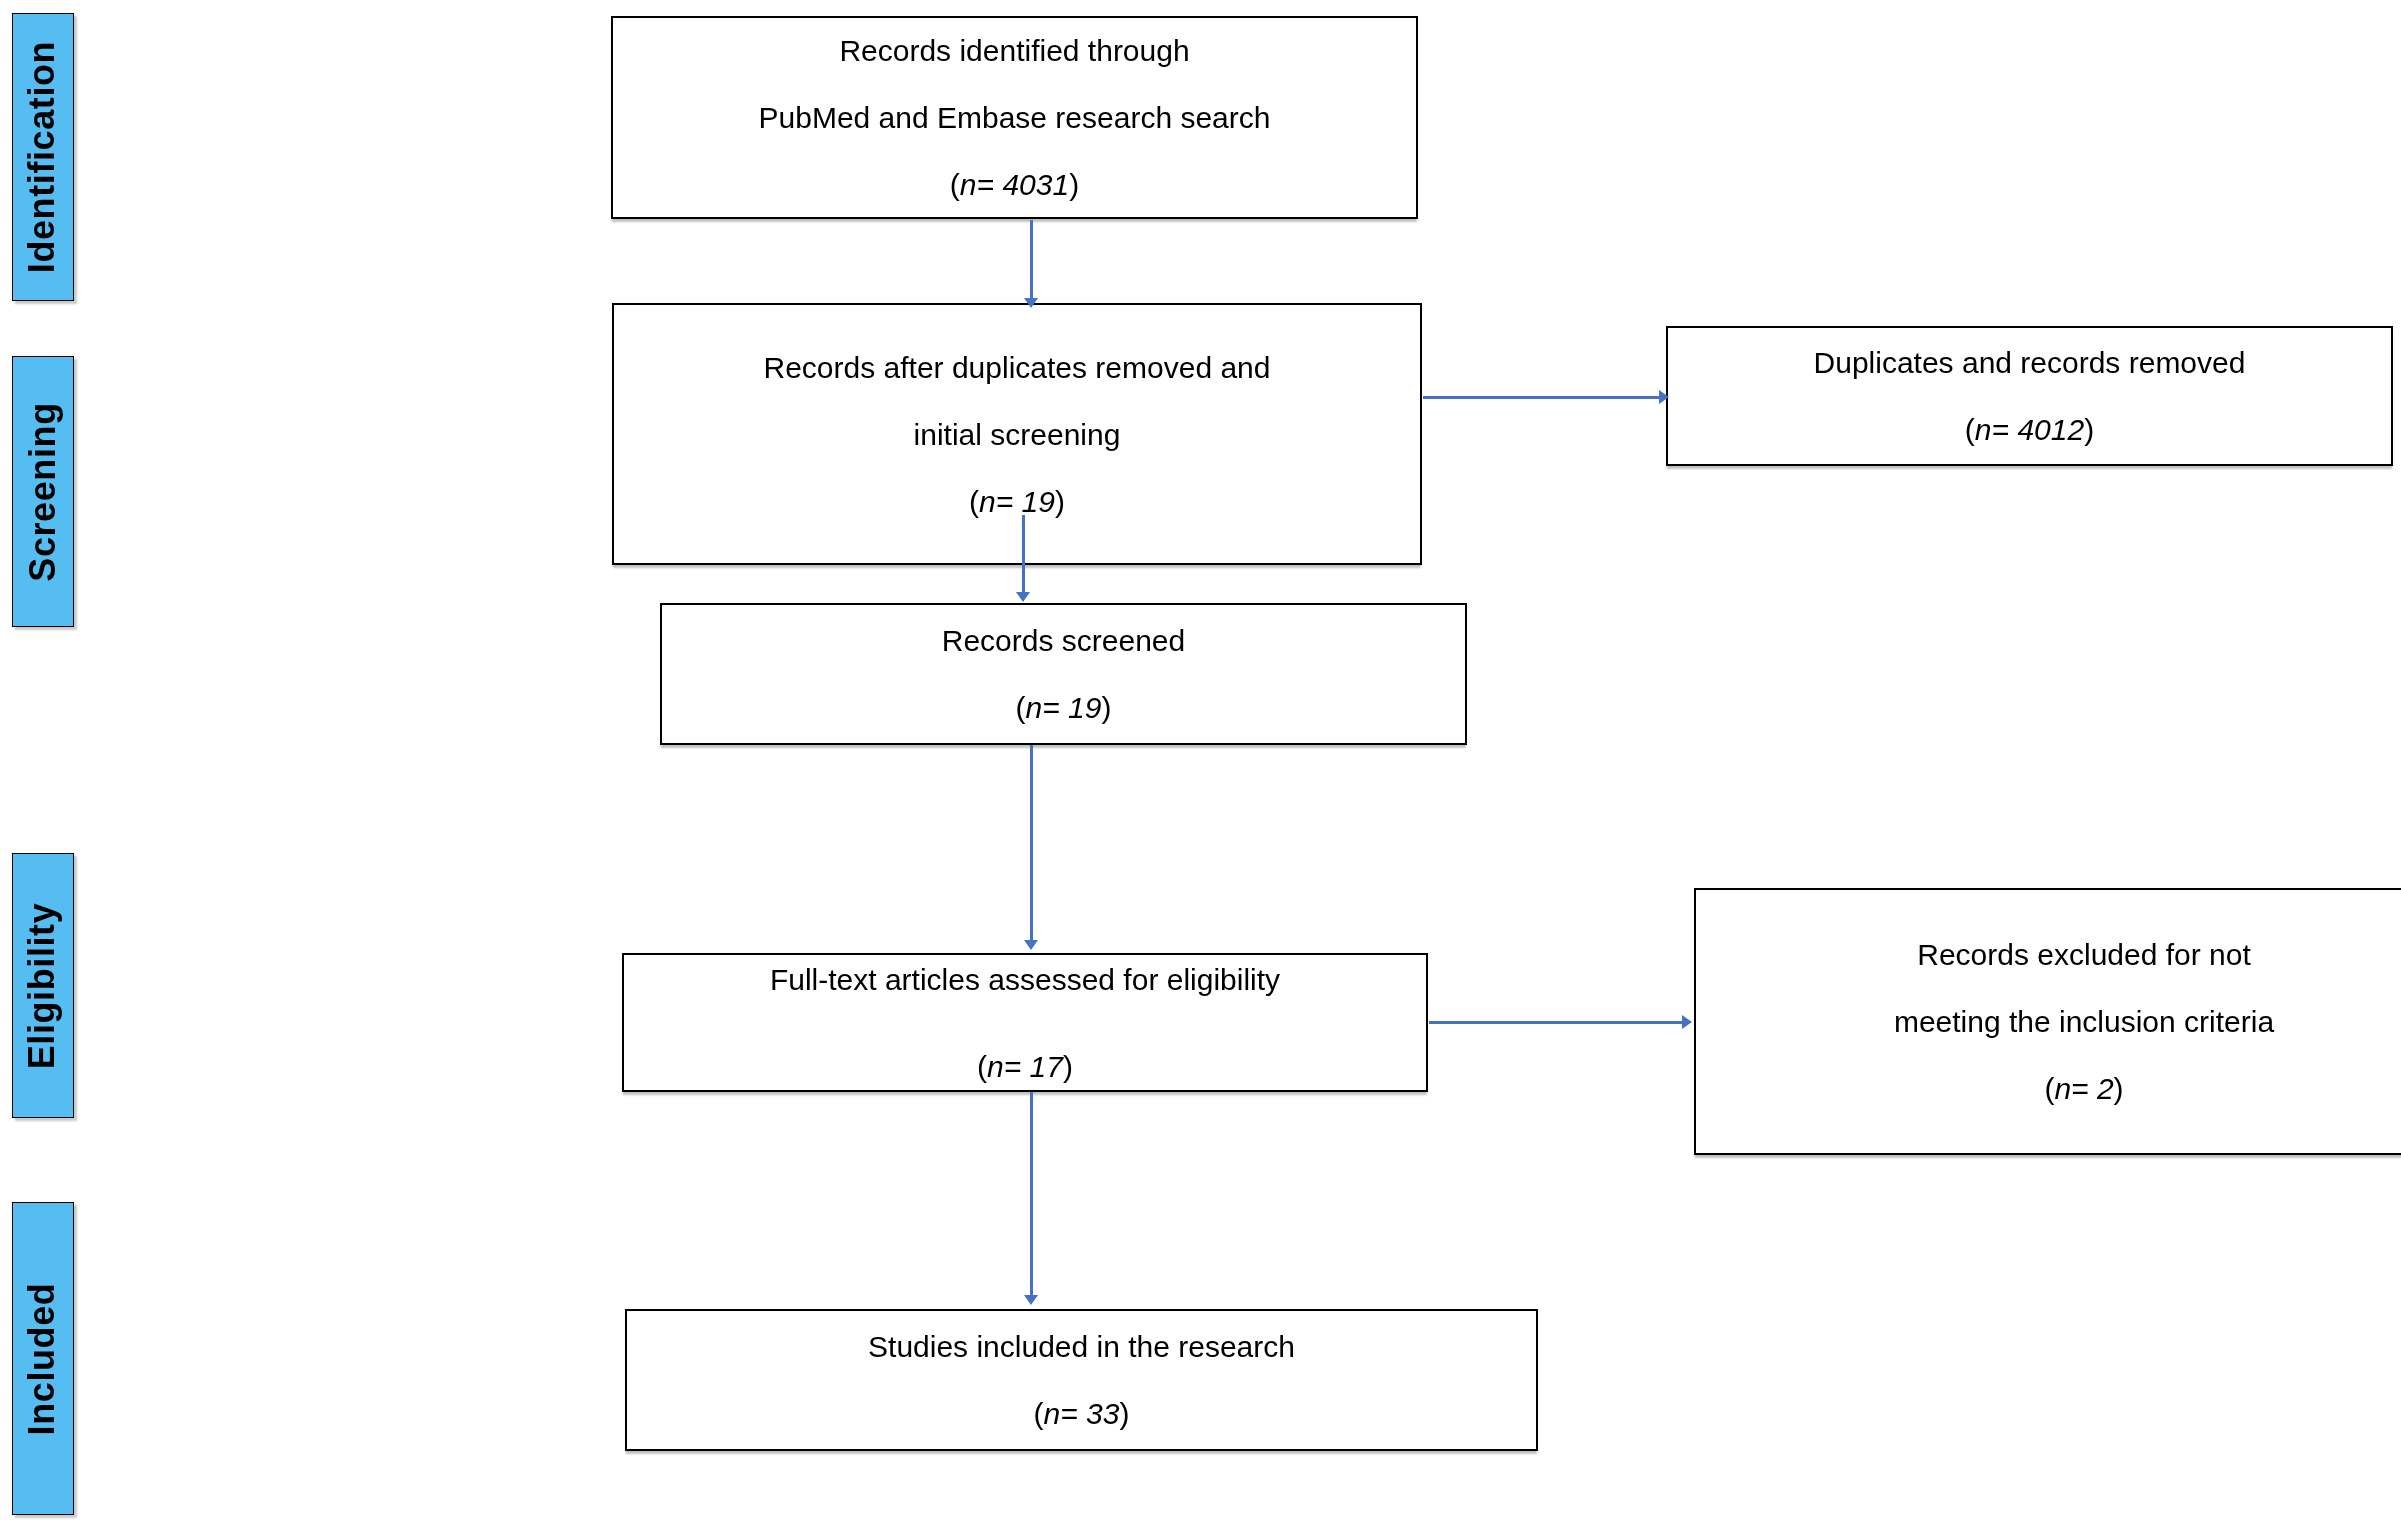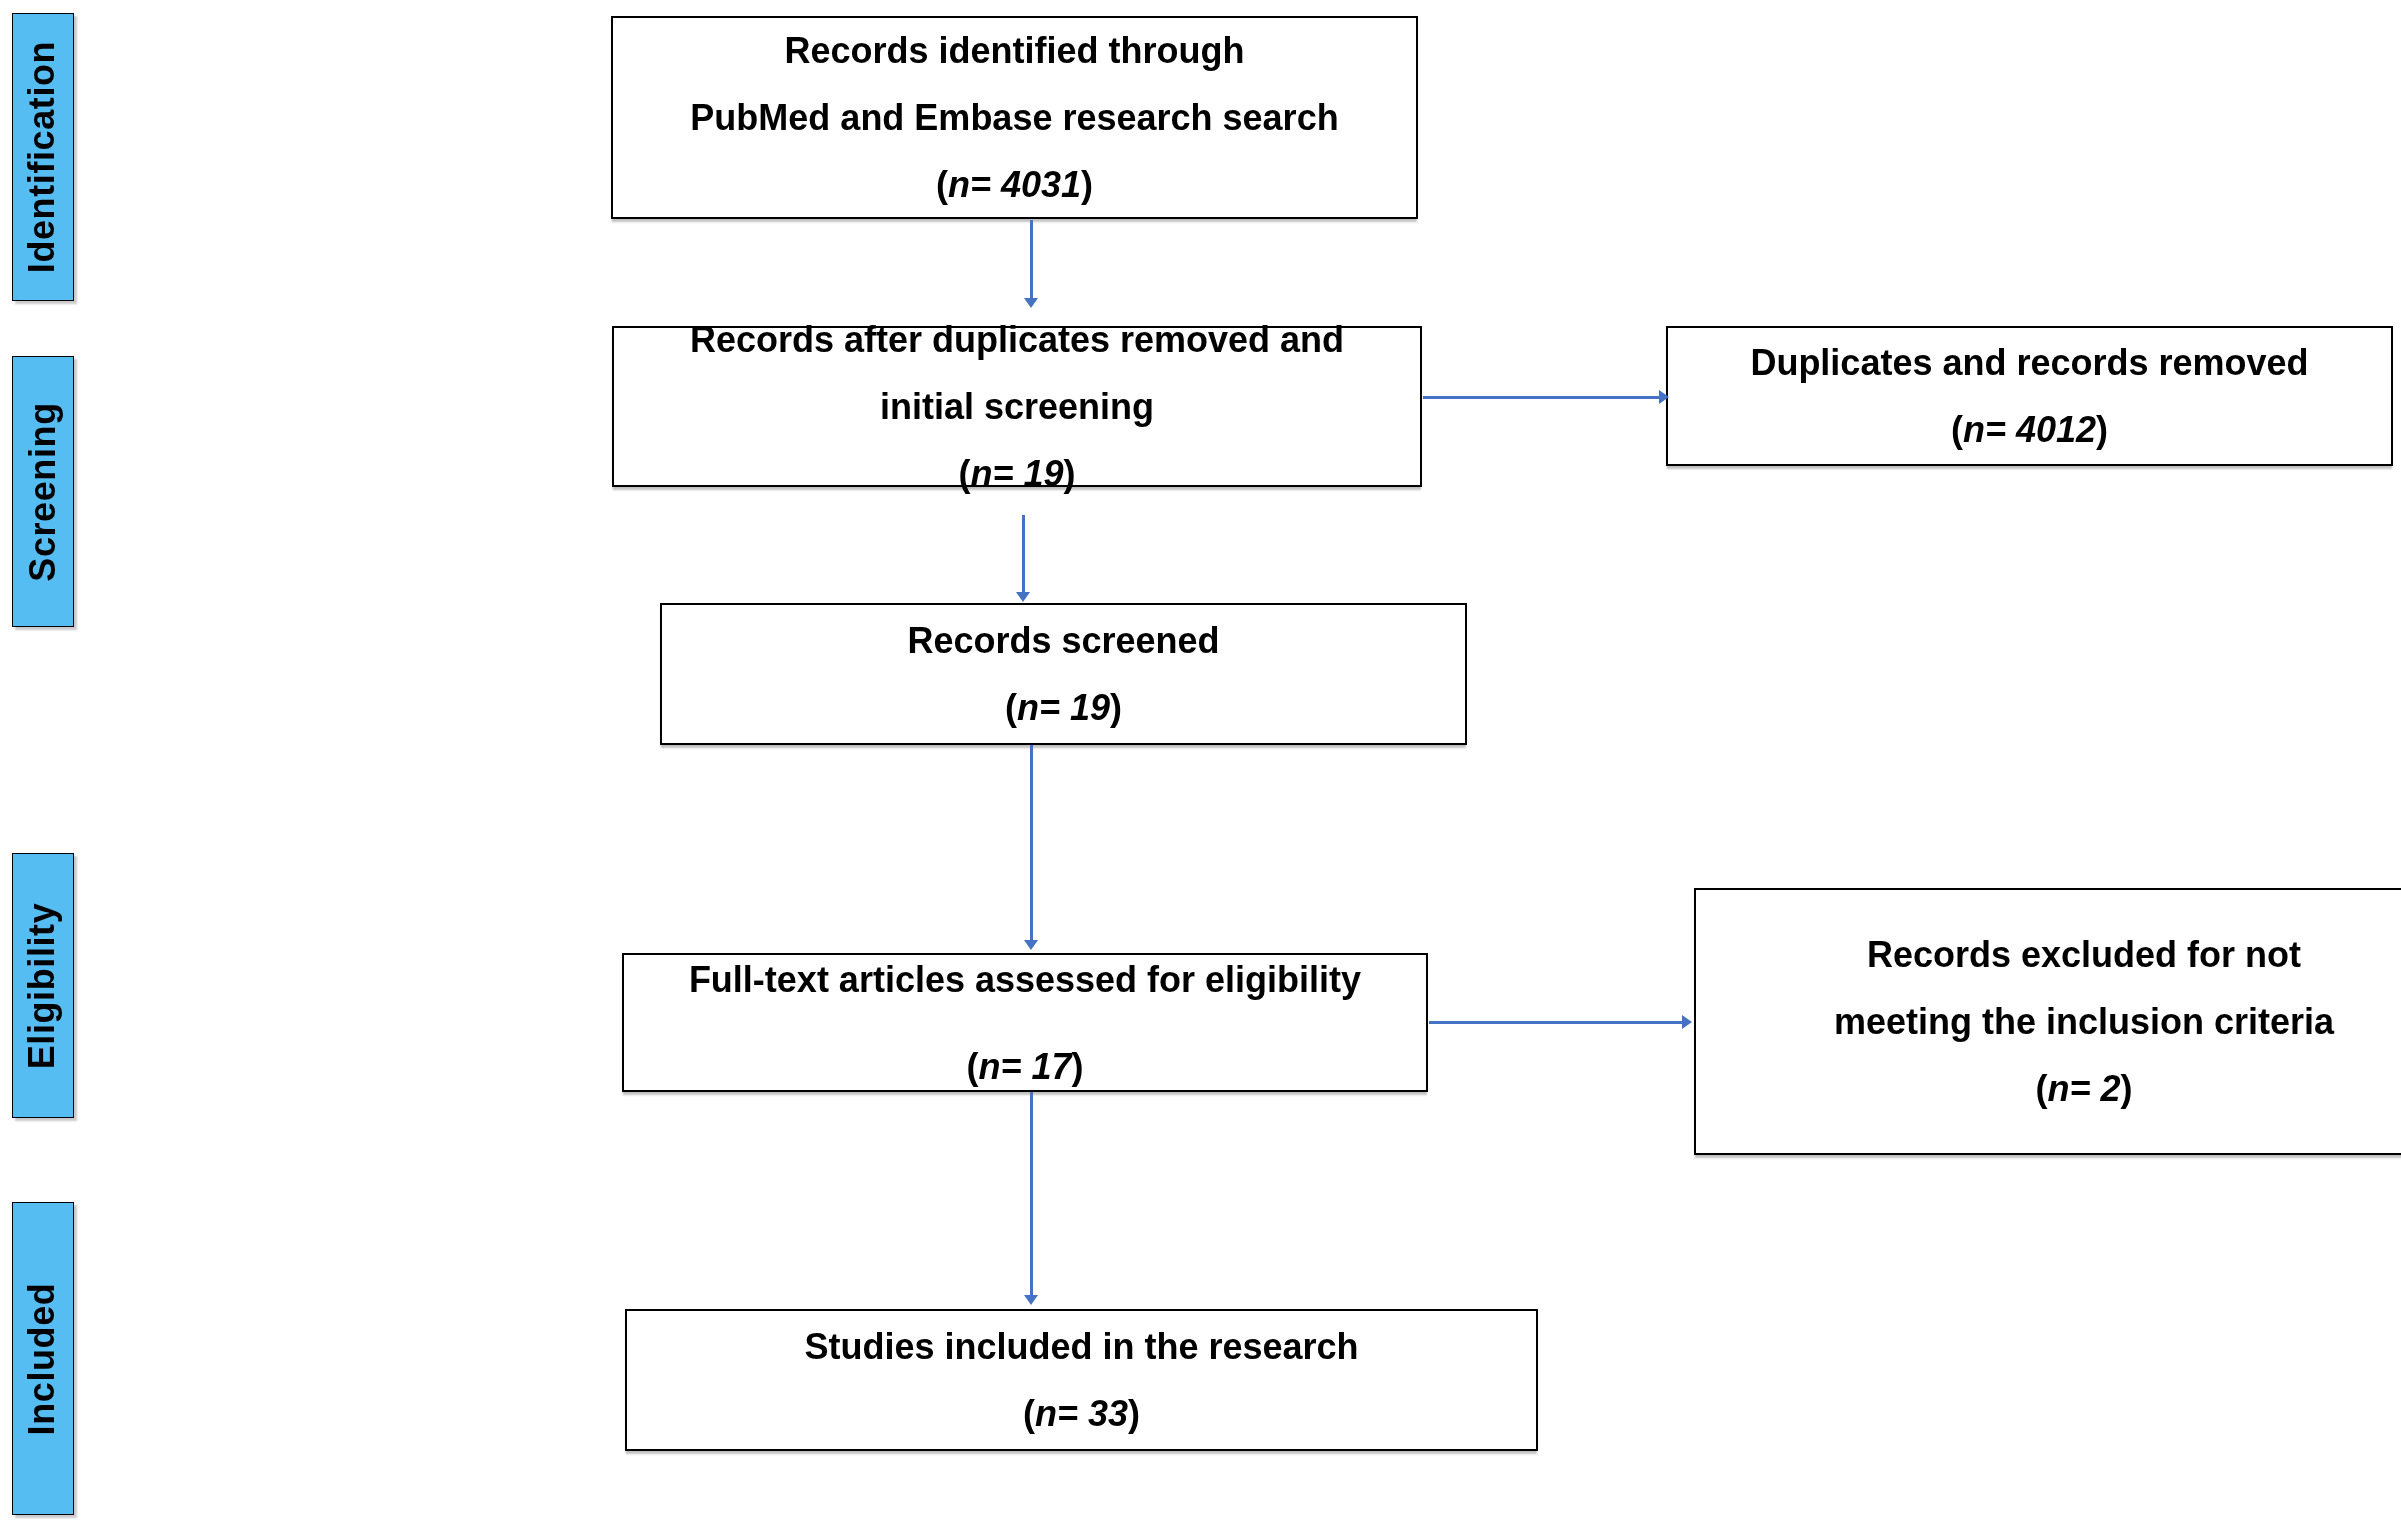--- a/index.html
+++ b/index.html
@@ -39,22 +39,22 @@
   .fbox {
     position: absolute;
     background: var(--box-bg, #fff);
     border: 2.6px solid var(--border, #000);
     box-shadow: 0 3.2px 1.9px -0.6px rgba(110,110,110,0.45);
     display: flex;
     flex-direction: column;
     align-items: center;
     justify-content: center;
     text-align: center;
-    font-weight: bold;
-    font-size: 36px;
+    font-weight: normal;
+    font-size: 30px;
     color: #000;
     line-height: 67px;
     padding: 0 11.5px;
     box-sizing: border-box;
   }
   .fbox .nit { font-style: italic; }
   
   .varrow {
     position: absolute;
     width: 2.6px;
@@ -103,21 +103,21 @@
   <div class="stage" style="left:11.5px; top:1202px; width:60px; height:311px;">
     <span class="rot">Included</span>
   </div>
 
   <div class="fbox" style="left:611px; top:16px; width:807px; height:203px;">
     <div>Records identified through</div>
     <div>PubMed and Embase research search</div>
     <div><span>(</span><span class="nit">n= 4031</span><span>)</span></div>
   </div>
 
-  <div class="fbox" style="left:612px; top:326px; width:810px; height:161px;">
+  <div class="fbox" style="left:612px; top:303px; width:810px; height:262px;">
     <div>Records after duplicates removed and</div>
     <div>initial screening</div>
     <div><span>(</span><span class="nit">n= 19</span><span>)</span></div>
   </div>
 
   <div class="fbox" style="left:622px; top:603px; width:807px; height:142px;margin-left:38px;">
     <div>Records screened</div>
     <div><span>(</span><span class="nit">n= 19</span><span>)</span></div>
   </div>
 

